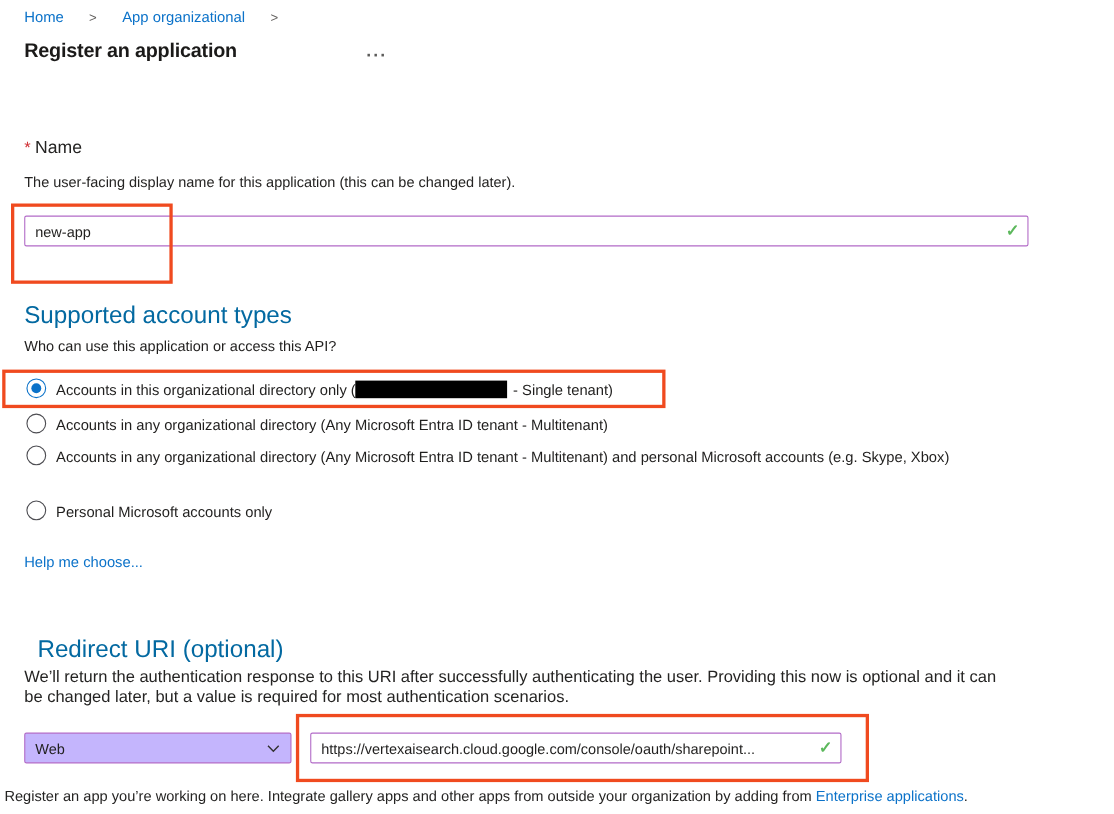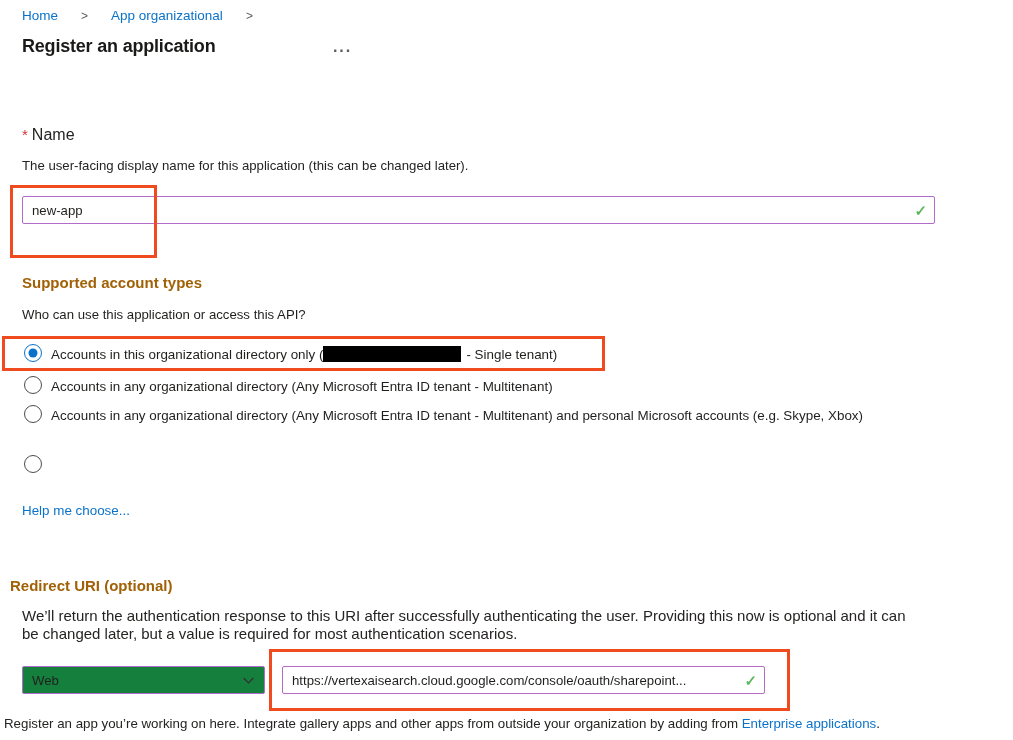--- a/index.html
+++ b/index.html
@@ -40,21 +40,21 @@
     padding: 0 26px 0 9px;
     outline: none;
     width: 100%;
   }
   .name-input-wrap { left: 22px; top: 196px; width: 913px; height: 28px; }
   .check-icon {
     position: absolute; right: 8px; top: 50%; transform: translateY(-50%);
     color: #5cb85c; font-size: 15px; font-weight: 700; line-height: 1;
   }
 
-  .section-heading { font-size: 15px; color: #a16207; font-weight: 700; }
+  .section-heading { font-size: 22px; color: #0369a1; font-weight: 400; }
   .sat-heading { left: 22px; top: 274px; }
   .sat-question { left: 22px; top: 307px; font-size: 13.2px; }
 
   
   .radio-row { left: 24px; display: flex; align-items: flex-start; cursor: pointer; }
   .radio-circle {
     width: 18px; height: 18px; border-radius: 50%;
     border: 1.6px solid #4c4c51; background: #fff; flex: 0 0 18px;
     position: relative; margin-right: 9px; margin-top: 0px;
   }
@@ -70,27 +70,27 @@
     background: #000; vertical-align: -3px; margin-right: 5px;
   }
   .row1 { top: 344px; }
   .row2 { top: 376px; }
   .row3 { top: 405px; }
   .row4 { top: 455px; }
 
   .help-link { left: 22px; top: 503px; font-size: 13.4px; color: #0b72c9; text-decoration: none; cursor: pointer; }
 
   
-  .uri-heading { left: 10px; top: 577px; text-align: right; }
+  .uri-heading { left: 34px; top: 577px; text-align: right; }
   .uri-desc { left: 22px; top: 607px; font-size: 15px; line-height: 18px; width: 902px; color: #252423; }
 
   .select-wrap { left: 22px; top: 666px; width: 243px; height: 28px; }
   .select-box {
     width: 100%; height: 100%;
-    border: 1.6px solid #b26bc7; border-radius: 2px; background: #15803d;
+    border: 1.6px solid #b26bc7; border-radius: 2px; background: #c4b5fd;
     display: flex; align-items: center; padding: 0 9px;
     font-size: 13.2px; cursor: pointer;
   }
   .chevron-icon { margin-left: auto; color: #323130; display: flex; }
   .uri-input-wrap { left: 282px; top: 666px; width: 483px; height: 28px; }
 
   
   .footer-line { left: 4px; top: 716px; font-size: 13.3px; white-space: nowrap; color: #252423; }
   .footer-line a { color: #0b72c9; text-decoration: none; cursor: pointer; }
 
@@ -142,20 +142,21 @@
   <span class="radio-label">Accounts in any organizational directory (Any Microsoft Entra ID tenant - Multitenant)</span>
 </div>
 
 <div class="abs radio-row row3">
   <span class="radio-circle"></span>
   <span class="radio-label">Accounts in any organizational directory (Any Microsoft Entra ID tenant - Multitenant) and personal Microsoft accounts (e.g. Skype, Xbox)</span>
 </div>
 
 <div class="abs radio-row row4">
   <span class="radio-circle"></span>
+  <span class="radio-label">Personal Microsoft accounts only</span>
 </div>
 
 <a class="abs help-link">Help me choose...</a>
 
 <h2 class="abs section-heading uri-heading">Redirect URI (optional)</h2>
 <div class="abs uri-desc">We’ll return the authentication response to this URI after successfully authenticating the user. Providing this now is optional and it can be changed later, but a value is required for most authentication scenarios.</div>
 
 <div class="abs select-wrap">
   <div class="select-box">
     <span>Web</span>

